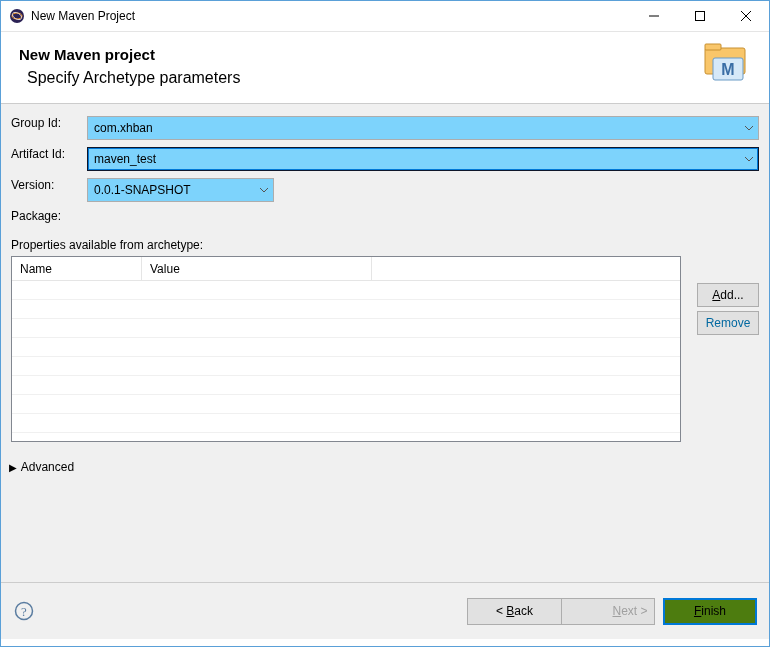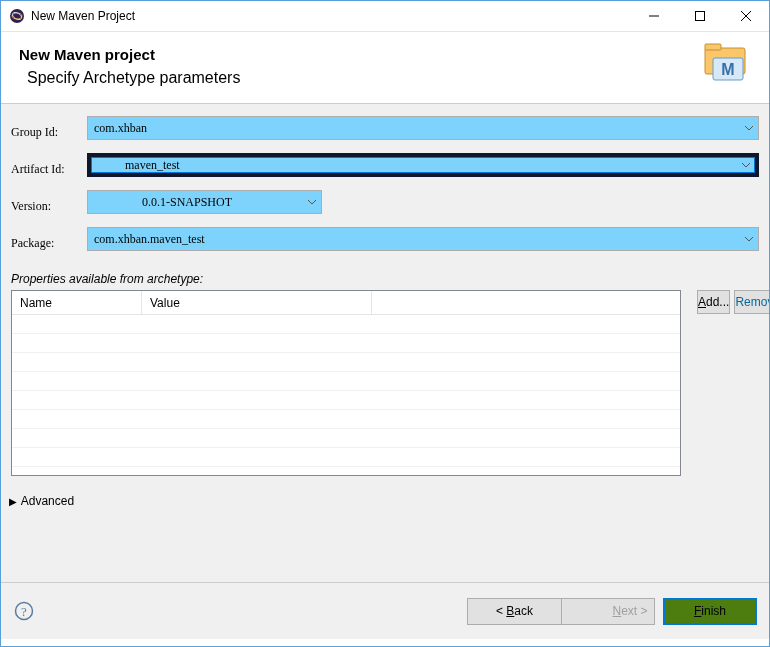--- a/index.html
+++ b/index.html
@@ -51,57 +51,56 @@
     
     .main {
       background: #f0f0f0;
       padding: 12px 10px 0 10px;
       height: calc(100% - 31px - 79px - 57px);
       display: flex;
       flex-direction: column;
     }
     .form-row {
       display: flex;
-      align-items: flex-end;
-      margin-bottom: 13px;
-      font-family: Liberation Serif, serif;
+      align-items: flex-start;
+      margin-bottom: 7px;
     }
     .form-row label {
       width: 76px;
       font-size: 12px;
       color: #000;
       padding-right: 4px;
     }
     .combo {
       flex: 1;
       height: 24px;
       background: #7dd3fc;
       border: 1px solid #adadad;
       display: flex;
       align-items: center;
       position: relative;
     }
-    .combo.focused { border: 4px solid #0f172a; box-shadow: inset 0 0 0 1px #0078d7; padding-left: 28px; }
+    .combo.focused { border: 1px solid #0f172a; box-shadow: inset 0 0 0 1px #0078d7; }
     .combo input {
       border: none;
       outline: none;
       flex: 1;
       padding: 0 6px;
       font-size: 12px;
       font-family: inherit;
       height: 100%;
       background: transparent;
     }
     .combo-arrow {
       width: 18px; height: 100%;
       display: flex; align-items: center; justify-content: center;
       color: #555;
     }
-    .combo.narrow { flex: 0 0 158px; padding-left: 48px; }
-    .props-label { font-size: 12px; margin: 8px 0 4px 0; font-style: italic; }
+    .combo.narrow { flex: 0 0 158px; }
+    .props-label { font-size: 12px; margin: 8px 0 4px 0; }
     
     .props-area { display: flex; gap: 16px; flex: 0 0 auto; }
     .props-table {
       flex: 1;
       border: 1px solid #828790;
       background: #fff;
       height: 186px;
     }
     .props-header {
       display: flex;
@@ -114,21 +113,21 @@
       font-size: 12px;
       border-right: 1px solid #e5e5e5;
       display: flex;
       align-items: center;
     }
     .props-header-cell.c1 { width: 130px; }
     .props-header-cell.c2 { width: 230px; }
     .props-header-cell.c3 { flex: 1; border-right: none; }
     .props-rows { }
     .props-row { height: 19px; border-bottom: 1px solid #f0f0f0; }
-    .side-buttons { display: flex; flex-direction: row; gap: 4px; width: 62px; }
+    .side-buttons { display: flex; flex-direction: column; gap: 4px; width: 62px; margin-top: 27px; }
     .side-btn {
       height: 24px;
       background: #e1e1e1;
       border: 1px solid #adadad;
       font-size: 12px;
       font-family: inherit;
       display: flex; align-items: center; justify-content: center;
     }
     .side-btn.disabled { color: #0369a1; }
     .side-btn .u { text-decoration: underline; }
@@ -253,28 +252,20 @@
       <div class="combo-arrow">
         <svg width="8" height="5">
             <path d="M0 0 L4 4 L8 0" fill="none" stroke="#555" stroke-width="1"></path>
           </svg>
       </div>
     </div>
   </div>
 
   <div class="form-row">
     <label>Package:</label>
-    <div class="combo">
-      <input type="text" value="com.xhban.maven_test" style="">
-      <div class="combo-arrow">
-        <svg width="8" height="5">
-            <path d="M0 0 L4 4 L8 0" fill="none" stroke="#555" stroke-width="1"></path>
-          </svg>
-      </div>
-    </div>
   </div>
 
   <div class="props-label">Properties available from archetype:</div>
 
   <div class="props-area">
     <div class="props-table">
       <div class="props-header">
         <div class="props-header-cell c1">Name</div>
         <div class="props-header-cell c2">Value</div>
         <div class="props-header-cell c3"></div>

